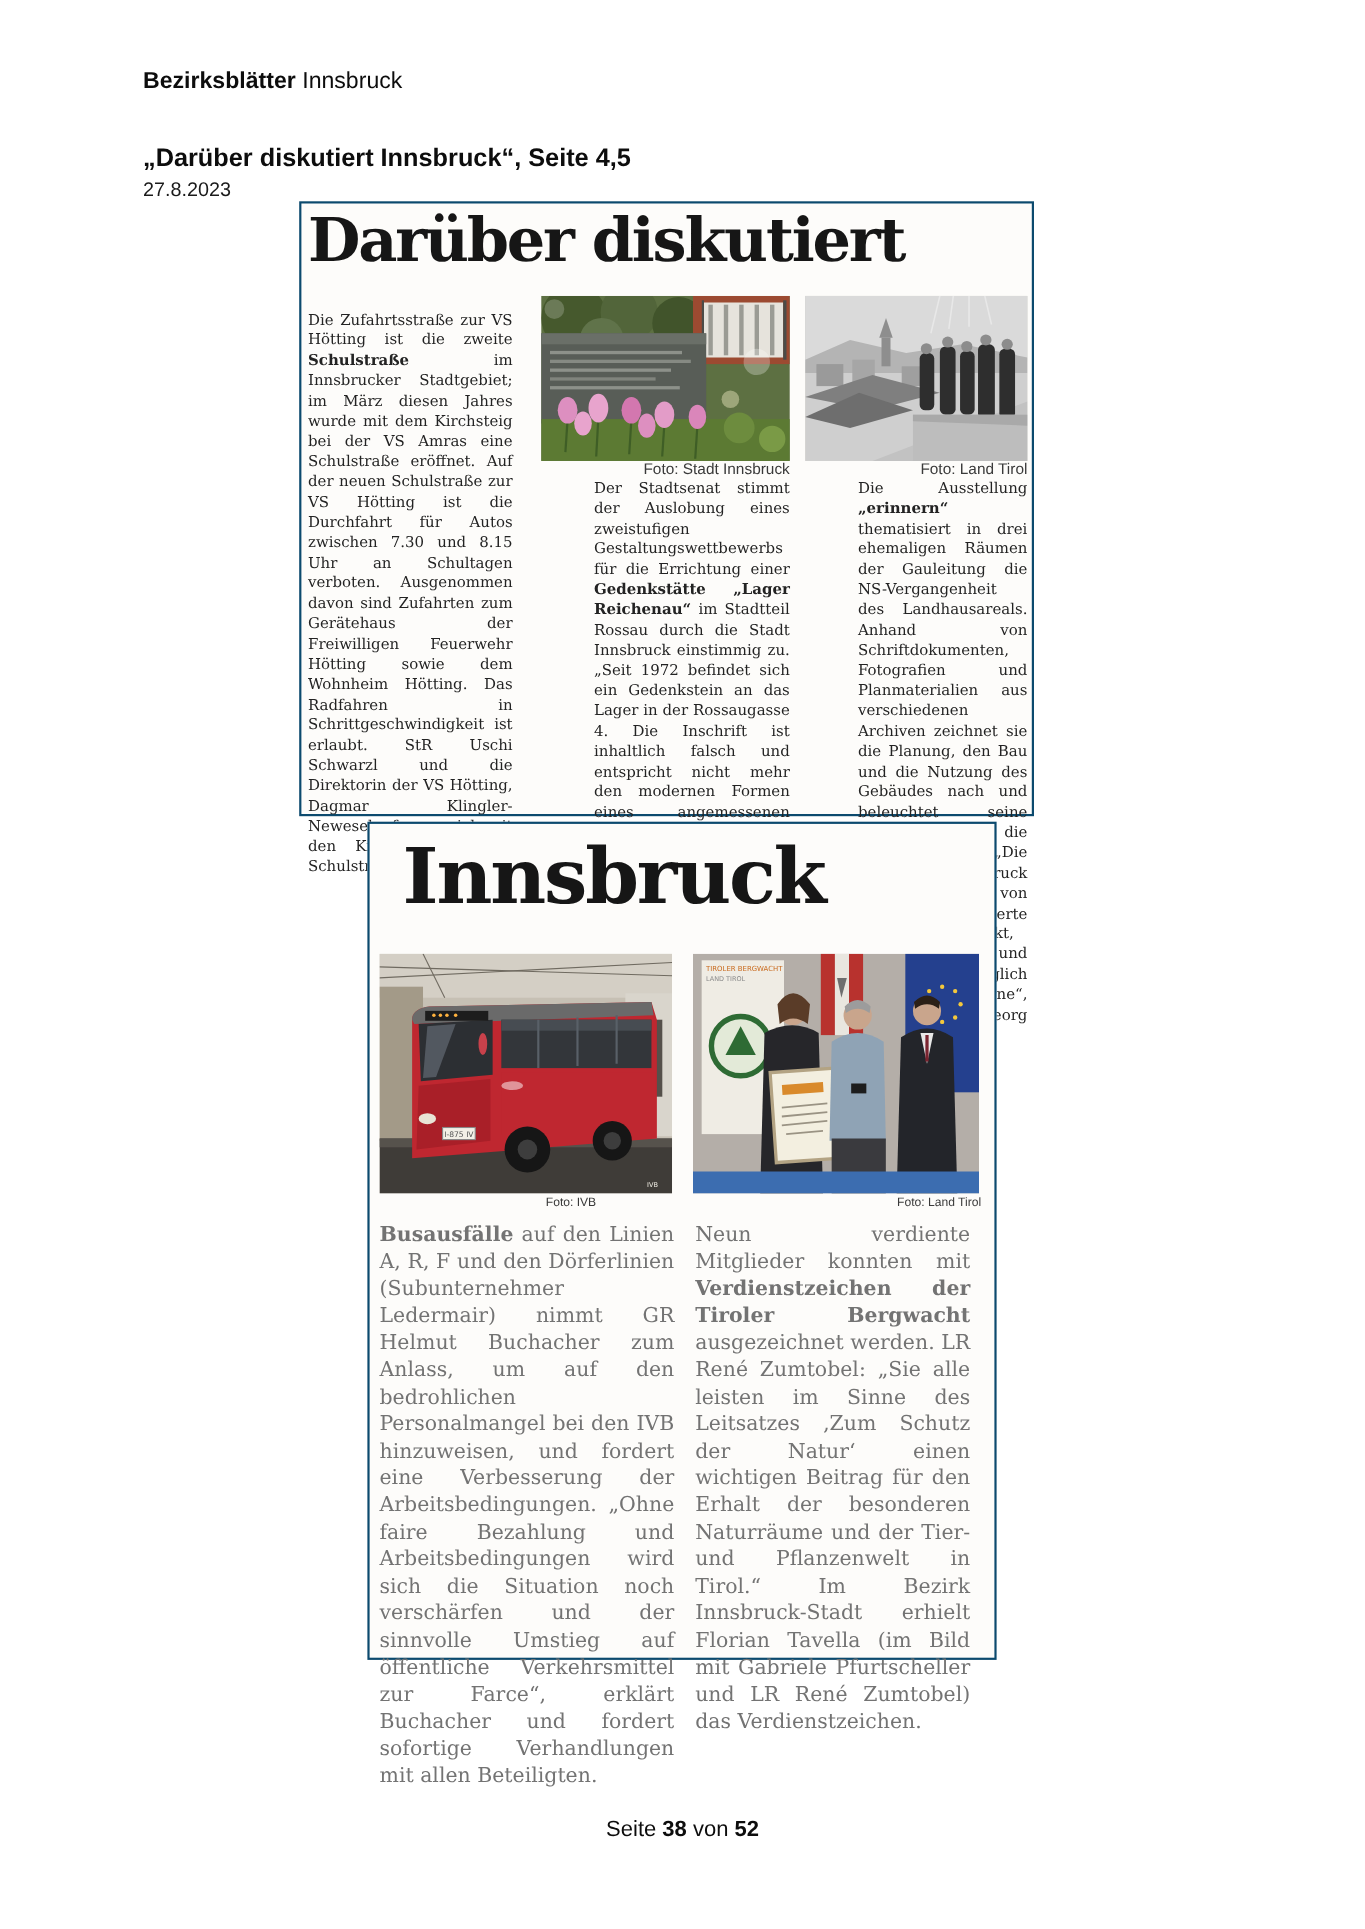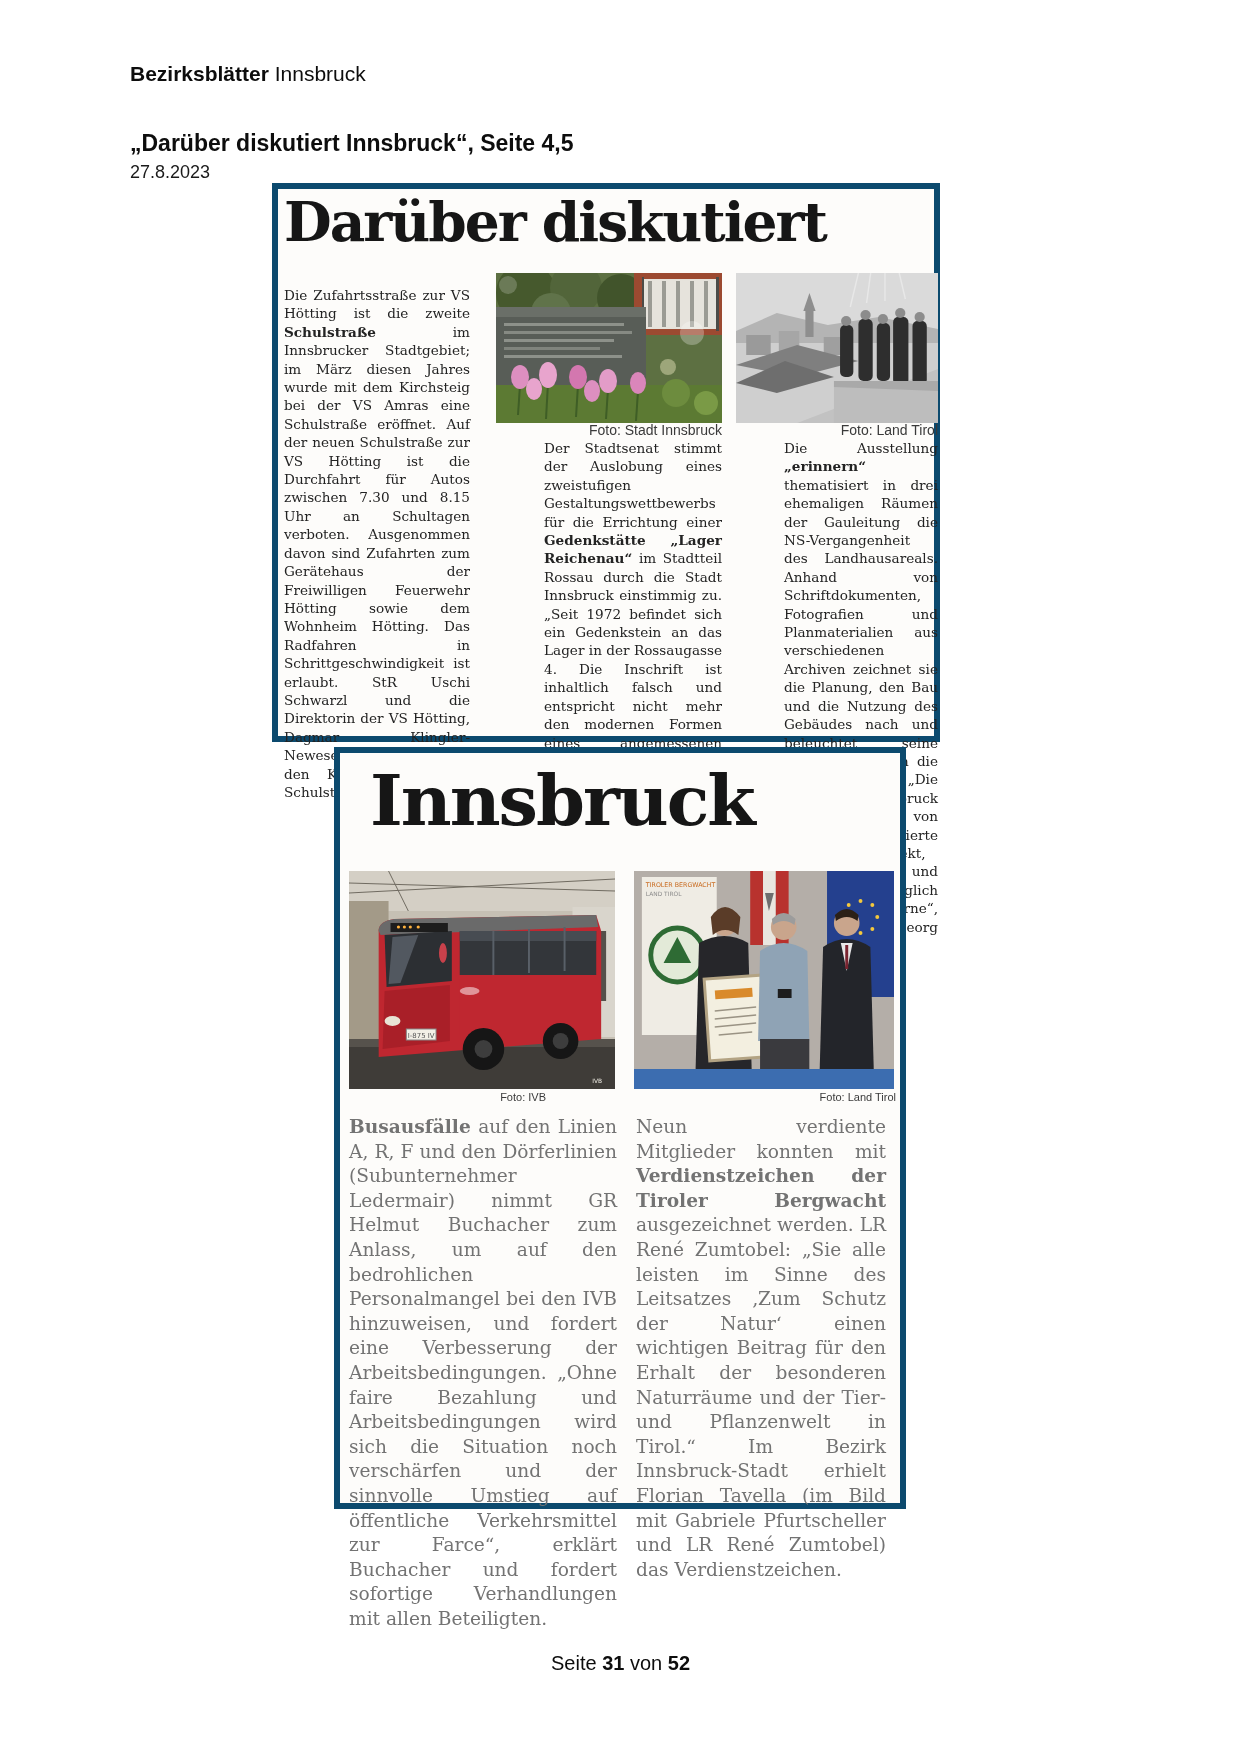--- a/index.html
+++ b/index.html
@@ -11,21 +11,21 @@
 
   
   .masthead { position:absolute; left:130px; top:62px; font-size:21px; color:#0d0d0d; }
   .masthead b { font-weight:bold; }
   .doc-title { position:absolute; left:130px; top:130px; font-size:23px; font-weight:bold; color:#0d0d0d; }
   .doc-date  { position:absolute; left:130px; top:162px; font-size:18px; color:#1a1a1a; }
   .footer { position:absolute; left:0; top:1652px; width:100%; text-align:center; font-size:20px; color:#0d0d0d; }
   .footer b { font-weight:bold; }
 
   
-  .clip { position:absolute; background:#fdfcfa; border:6px solid #0c4a6e; }
+  .clip { position:absolute; background:#fdfcfa; border:2px solid #0c4a6e; }
   .clip1 { left:272px; top:183px; width:668px; height:559px; }
   .clip2 { left:334px; top:747px; width:572px; height:762px; }
 
   .headline1 {
     position:absolute; left:6px; top:0px; width:655px;
     font-family:"DejaVu Serif", serif; font-weight:bold;
     font-size:55px; letter-spacing:-2px; color:#161616; white-space:nowrap;
   }
   .headline2 {
     position:absolute; left:30px; top:6px;
@@ -287,16 +287,16 @@
   <div class="c2col c2colL">
     <p class="bodytext2"><b>Busausfälle</b><span> auf den Linien A, R, F und den Dörferlinien (Subunternehmer Ledermair) nimmt GR Helmut Buchacher zum Anlass, um auf den bedrohlichen Personalmangel bei den IVB hinzuweisen, und fordert eine Verbesserung der Arbeitsbedingungen. „Ohne faire Bezahlung und Arbeitsbedingungen wird sich die Situation noch verschärfen und der sinnvolle Umstieg auf öffentliche Verkehrsmittel zur Farce“, erklärt Buchacher und fordert sofortige Verhandlungen mit allen Beteiligten.</span></p>
   </div>
   <div class="c2col c2colR">
     <p class="bodytext2"><span>Neun verdiente Mitglieder konnten mit </span><b>Verdienstzeichen der Tiroler Bergwacht</b><span> ausgezeichnet werden. LR René Zumtobel: „Sie alle leisten im Sinne des Leitsatzes ‚Zum Schutz der Natur‘ einen wichtigen Beitrag für den Erhalt der besonderen Naturräume und der Tier- und Pflanzenwelt in Tirol.“ Im Bezirk Innsbruck-Stadt erhielt Florian Tavella (im Bild mit Gabriele Pfurtscheller und LR René Zumtobel) das Verdienstzeichen.</span></p>
   </div>
 </div>
 
 <div class="footer">
   <span>Seite</span>
-  <b>31</b>
+  <b>38</b>
   <span>von</span>
   <b>52</b>
 </div>
 
 </body></html>

